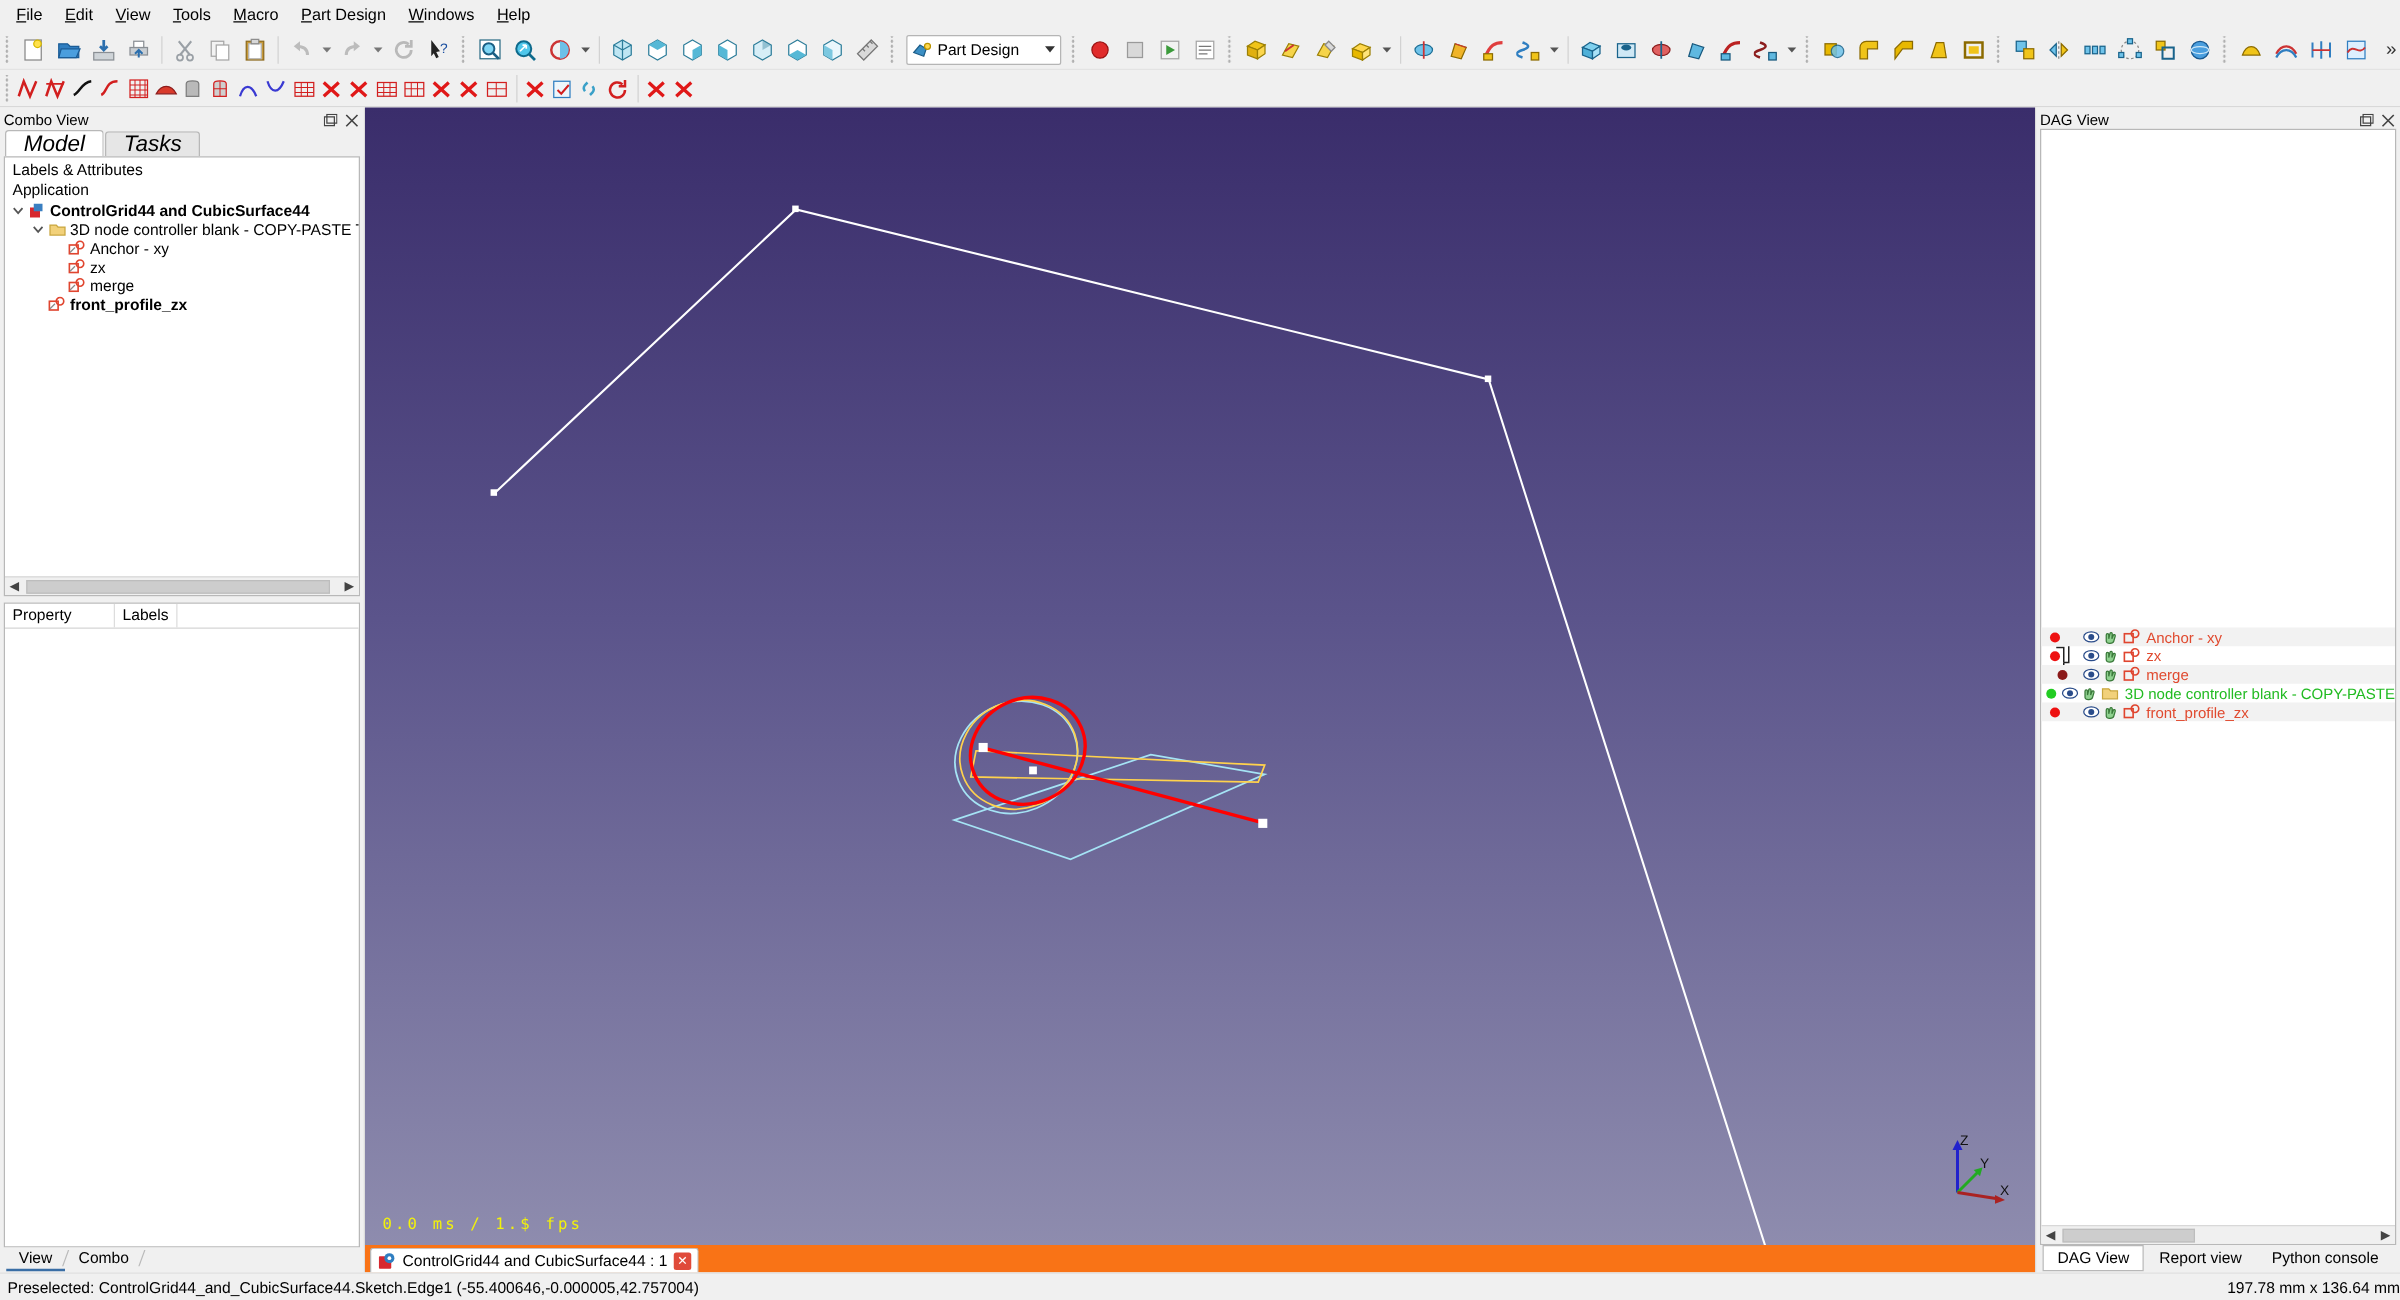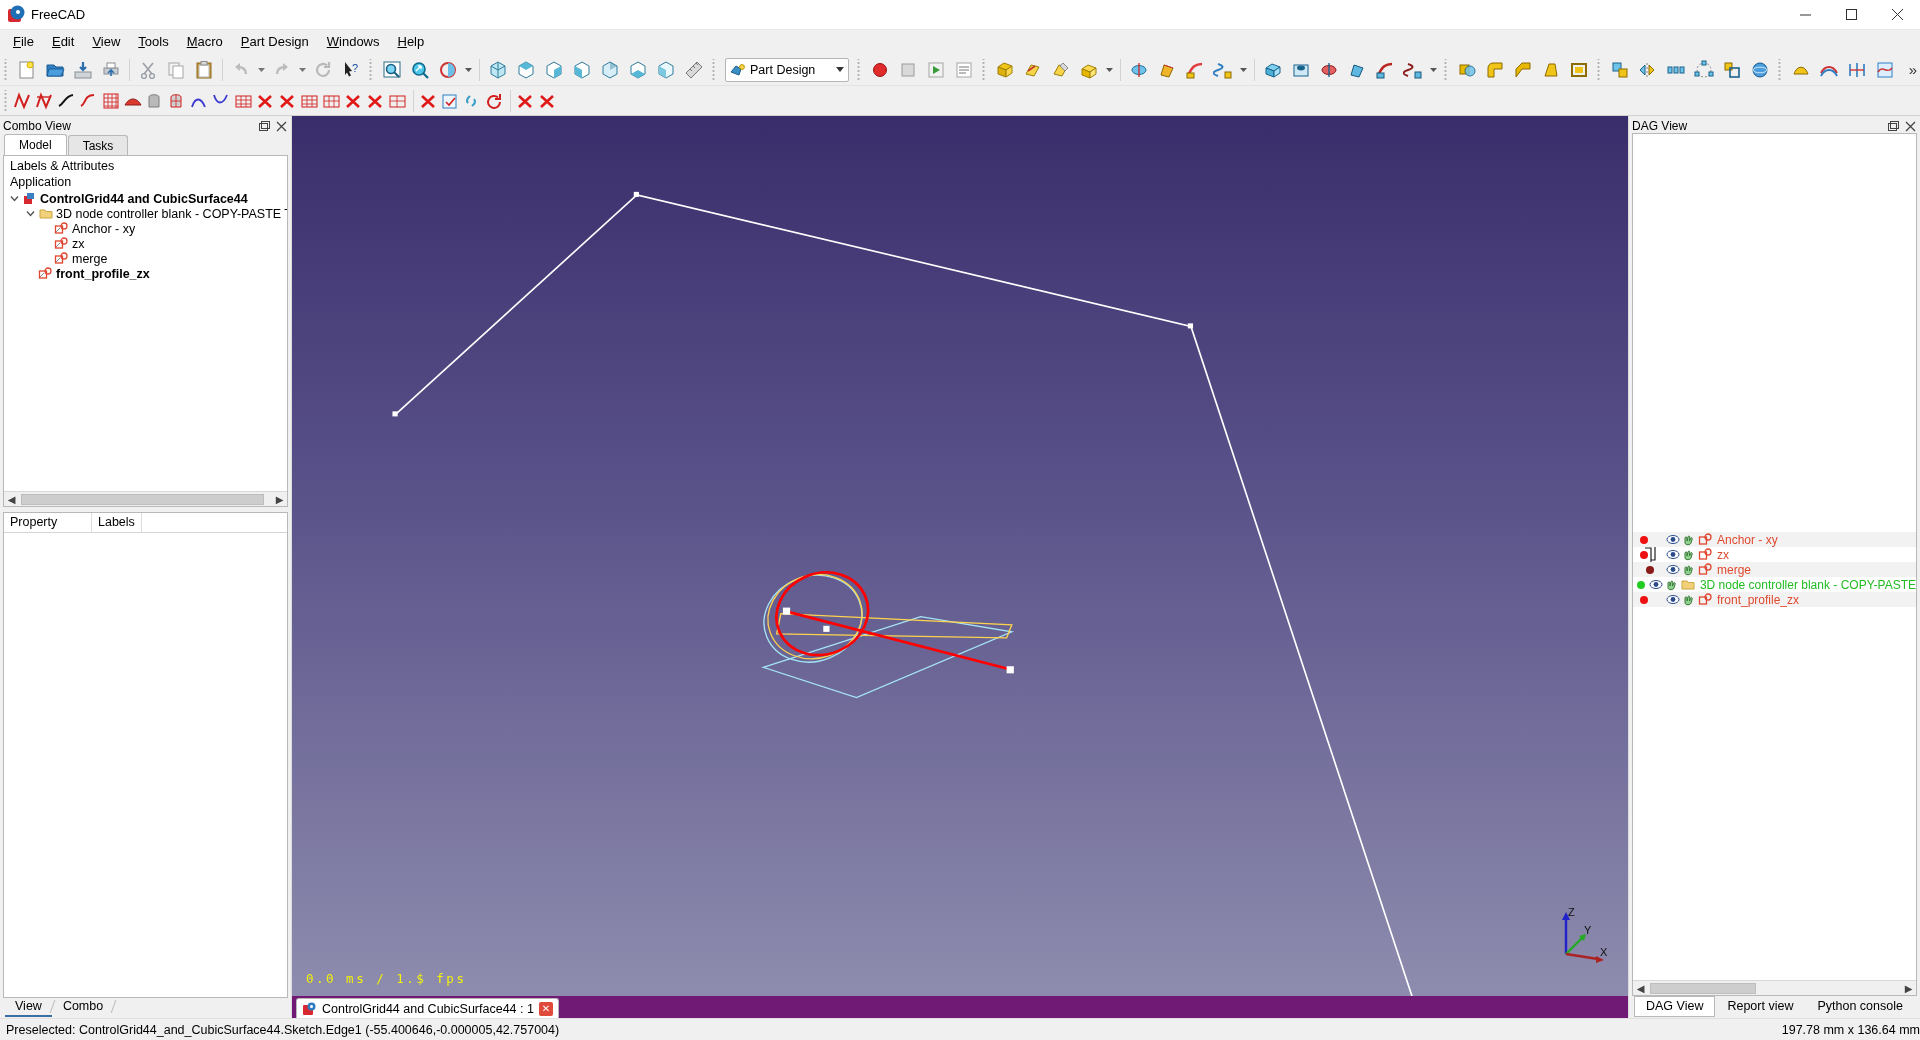--- a/index.html
+++ b/index.html
@@ -66,22 +66,22 @@
   
   .left-panel { width: 292px; flex: none; display: flex; flex-direction: column; background: #f0f0f0; border-right: 1px solid #dcdcdc;}
   .panel-title {
     height: 17px; display: flex; align-items: flex-end; font-size: 12px; padding-left: 3px;
     background: #f0f0f0; color: #000; flex: none;
   }
   .panel-title .ptxt { flex: 1 1 auto; }
   .panel-title .pbtn { width: 14px; height: 14px; display:flex;align-items:center;justify-content:center; margin-right: 3px; }
   .tabs-row { height: 22px; display: flex; align-items: flex-end; background: #f0f0f0; padding-left: 4px; flex: none; }
   .ctab {
-    height: 20px; padding: 0 14px; font-size: 12px; display: flex; align-items: center;
-    border: 1px solid #b8b8b8; border-bottom: none; background: #e6e6e6; border-radius: 3px 3px 0 0; margin-right: 1px;
+    height: 20px; padding: 0 14px; font-size: 18px; display: flex; align-items: center;
+    border: 1px solid #b8b8b8; border-bottom: none; background: #e6e6e6; border-radius: 3px 3px 0 0; margin-right: 1px; font-style: italic;
   }
   .ctab.active { background: #fff; height: 21px; }
   .tree-box { background: #fff; border: 1px solid #b8b8b8; margin: 0 3px; flex: none; height: 352px; position: relative; overflow: hidden; }
   .tree-head { font-size: 12.5px; padding: 3px 6px 2px 6px; }
   .tree-sub { font-size: 12.5px; padding: 0 6px 2px 6px; }
   .trow { display: flex; align-items: center; height: 15px; font-size: 12.5px; white-space: nowrap; }
   .trow .exp { width: 13px; display: flex; align-items: center; justify-content: center; flex:none;}
   .trow .ticon { width: 17px; height: 14px; display:flex;align-items:center;justify-content:center; flex: none; margin-right: 2px;}
   .trow .tlabel { overflow: hidden; text-overflow: clip; }
   .bold { font-weight: bold; }
@@ -105,21 +105,21 @@
   .view-col { flex: 1 1 auto; display: flex; flex-direction: column; min-width: 0; background: #f0f0f0; }
   .view3d {
     flex: 1 1 auto; position: relative; overflow: hidden; margin: 0;
     background: linear-gradient(180deg, #3a2d6b 0%, #5b548b 45%, #8e8cae 100%);
   }
   .fps {
     position: absolute; left: 14px; bottom: 10px; color: #f2f20a; font-size: 12.5px;
     font-family: "DejaVu Sans Mono", monospace; letter-spacing: 2.5px;
   }
   .axis-ind { position: absolute; right: 18px; bottom: 30px; width: 56px; height: 62px; }
-  .view-tabbar { height: 22px; background: #701a75; display: flex; align-items: flex-end; padding-left: 4px; flex: none; }
+  .view-tabbar { height: 22px; background: #f97316; display: flex; align-items: flex-end; padding-left: 4px; flex: none; }
   .doc-tab {
     height: 20px; display: flex; align-items: center; gap: 5px; padding: 0 5px 0 6px;
     background: #fff; border: 1px solid #b8b8b8; border-bottom: none; border-radius: 3px 3px 0 0; font-size: 12.5px;
   }
   .doc-tab .dicon { width: 14px; height: 14px; position: relative; flex: none;}
   .doc-tab .dclose { width: 14px; height: 14px; background: #e04a3a; color: #fff; font-size: 10px; display:flex; align-items:center; justify-content:center; border-radius: 2px;}
 
   
   .right-panel { width: 292px; flex: none; display: flex; flex-direction: column; background: #f0f0f0; border-left: 1px solid #dcdcdc;}
   .dag-box { background: #fff; border: 1px solid #b8b8b8; margin: 0 3px; flex: 1 1 auto; position: relative; overflow: hidden; }
@@ -140,44 +140,20 @@
   
   .statusbar { height: 22px; background: #f0f0f0; display: flex; align-items: center; flex: none; border-top: 1px solid #e0e0e0;}
   .statusbar .st-left { padding-left: 6px; font-size: 12.5px; flex: 1 1 auto; }
   .statusbar .st-right { font-size: 12.5px; }
 </style>
 </head>
 <body>
 
 <div id="app">
 
-  <div class="titlebar">
-    <div class="app-icon">
-      <div class="sq"></div>
-        <div class="gear"></div>
-    </div>
-    <div class="title">FreeCAD</div>
-    <div class="spacer"></div>
-    <div class="wbtn">
-      <svg width="11" height="11">
-          <line x1="0" y1="6" x2="11" y2="6" stroke="#333" stroke-width="1"></line>
-        </svg>
-    </div>
-    <div class="wbtn">
-      <svg width="11" height="11">
-          <rect x="0.5" y="0.5" width="10" height="10" fill="none" stroke="#333" stroke-width="1"></rect>
-        </svg>
-    </div>
-    <div class="wbtn close">
-      <svg width="11" height="11">
-          <line x1="0" y1="0" x2="11" y2="11" stroke="#333" stroke-width="1"></line>
-          <line x1="11" y1="0" x2="0" y2="11" stroke="#333" stroke-width="1"></line>
-        </svg>
-    </div>
-  </div>
 
   <div class="menubar">
     <div class="menu-item"><u>F</u><span>ile</span></div>
     <div class="menu-item"><u>E</u>dit</div>
     <div class="menu-item"><u>V</u>iew</div>
     <div class="menu-item"><u>T</u>ools</div>
     <div class="menu-item"><u>M</u>acro</div>
     <div class="menu-item"><u>P</u>art Design</div>
     <div class="menu-item"><u>W</u>indows</div>
     <div class="menu-item"><u>H</u>elp</div>

